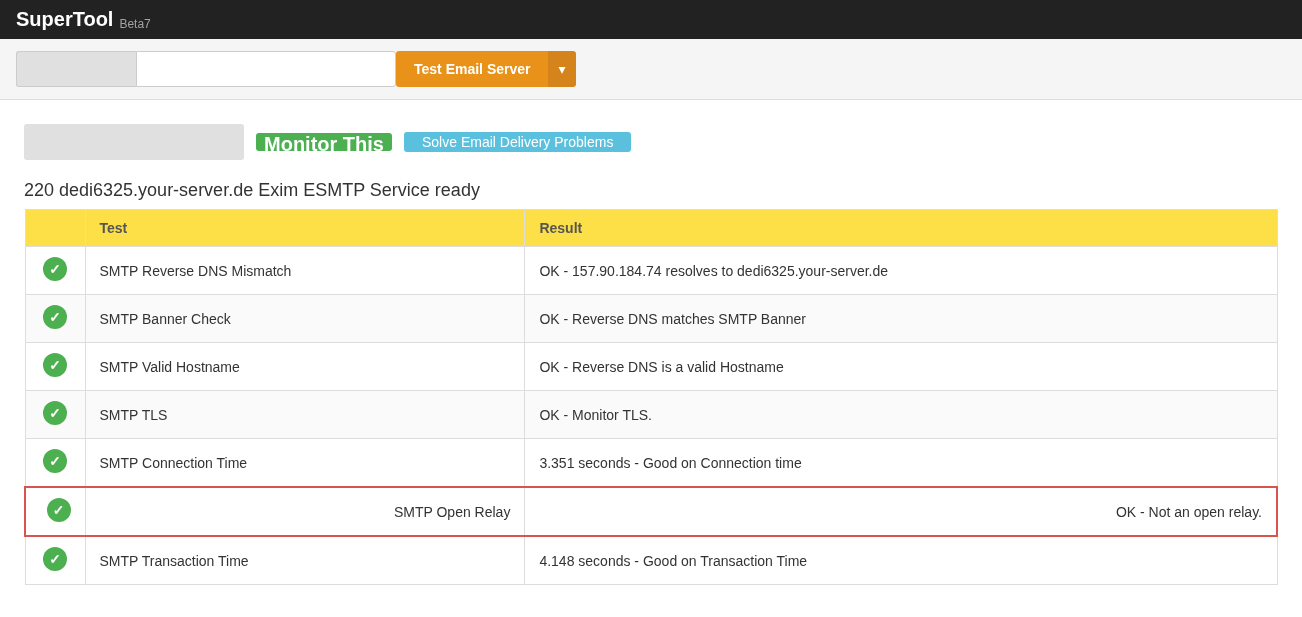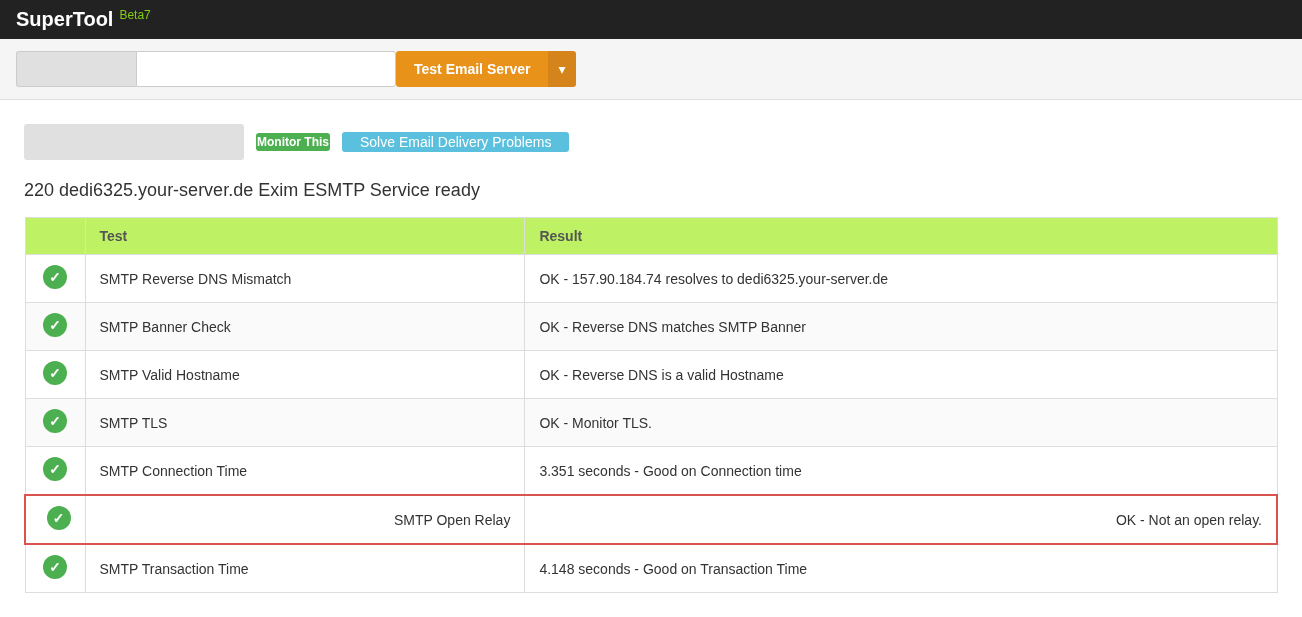--- a/index.html
+++ b/index.html
@@ -8,29 +8,29 @@
       font-size: 14px;
       background: #fff;
       color: #333;
     }
 
     
     .header {
       background: #222;
       padding: 8px 16px;
       display: flex;
-      align-items: flex-start;
+      align-items: flex-end;
     }
     .header-title {
       color: #fff;
       font-size: 20px;
       font-weight: bold;
     }
     .header-beta {
-      color: #84cc16;
+      color: #a3a3a3;
       font-size: 12px;
       margin-left: 6px;
       vertical-align: super;
     }
 
     
     .toolbar {
       background: #f5f5f5;
       border-bottom: 1px solid #ddd;
       padding: 12px 16px;
@@ -100,52 +100,52 @@
       width: 220px;
       height: 36px;
       border-radius: 3px;
     }
     .btn-monitor {
       background: #4caf50;
       color: #fff;
       border: none;
       border-radius: 3px;
       height: 18px;
-      padding: 0 1px;
-      font-size: 12px;
+      padding: 0 8px;
+      font-size: 20px;
       font-weight: bold;
       cursor: pointer;
     }
     .btn-solve {
       background: #5bc0de;
       color: #fff;
       border: none;
       border-radius: 3px;
       height: 20px;
       padding: 0 18px;
       font-size: 14px;
       cursor: pointer;
     }
 
     
     .smtp-banner {
       font-size: 18px;
       font-weight: normal;
       color: #333;
-      margin-bottom: 16px;
+      margin-bottom: 8px;
     }
 
     
     .results-table {
       width: 100%;
       border-collapse: collapse;
       border: 1px solid #ddd;
     }
     .results-table th {
-      background: #bef264;
+      background: #fde047;
       border: 1px solid #ddd;
       padding: 10px 14px;
       text-align: left;
       font-weight: bold;
       color: #555;
     }
     .results-table td {
       border: 1px solid #ddd;
       padding: 10px 14px;
       vertical-align: middle;

